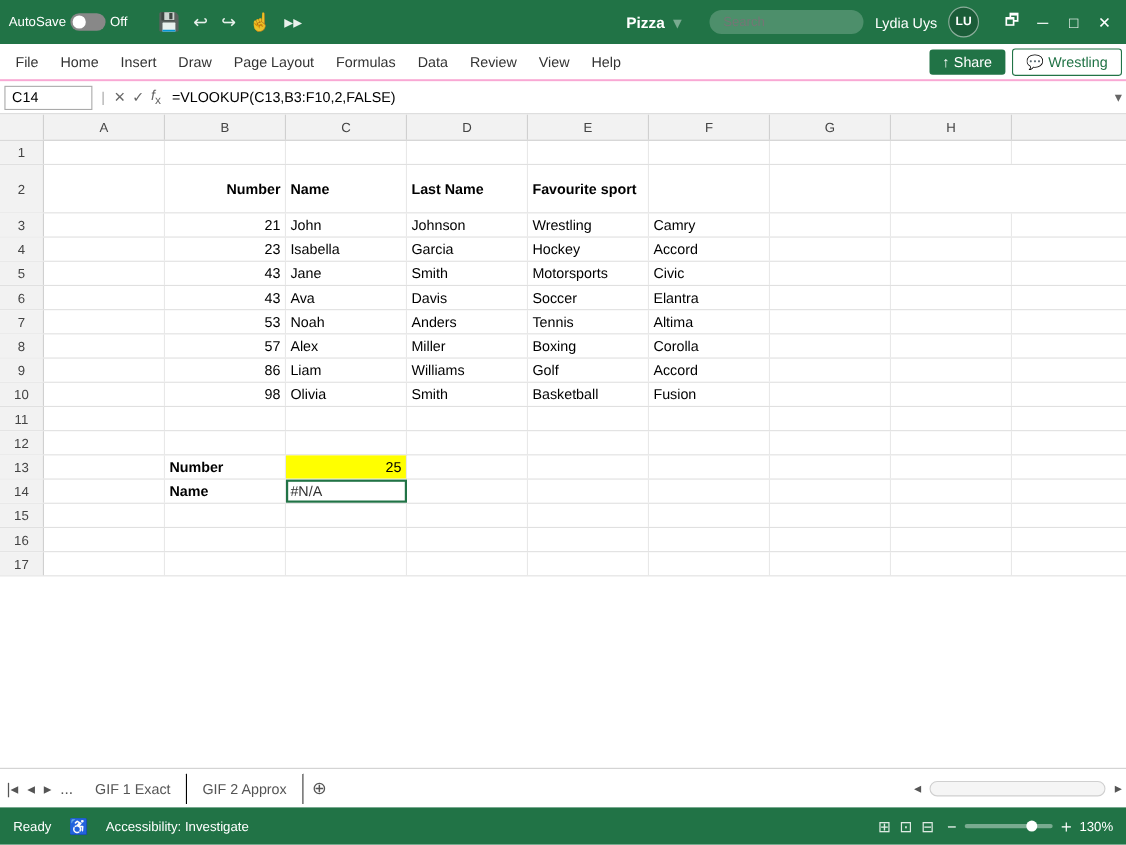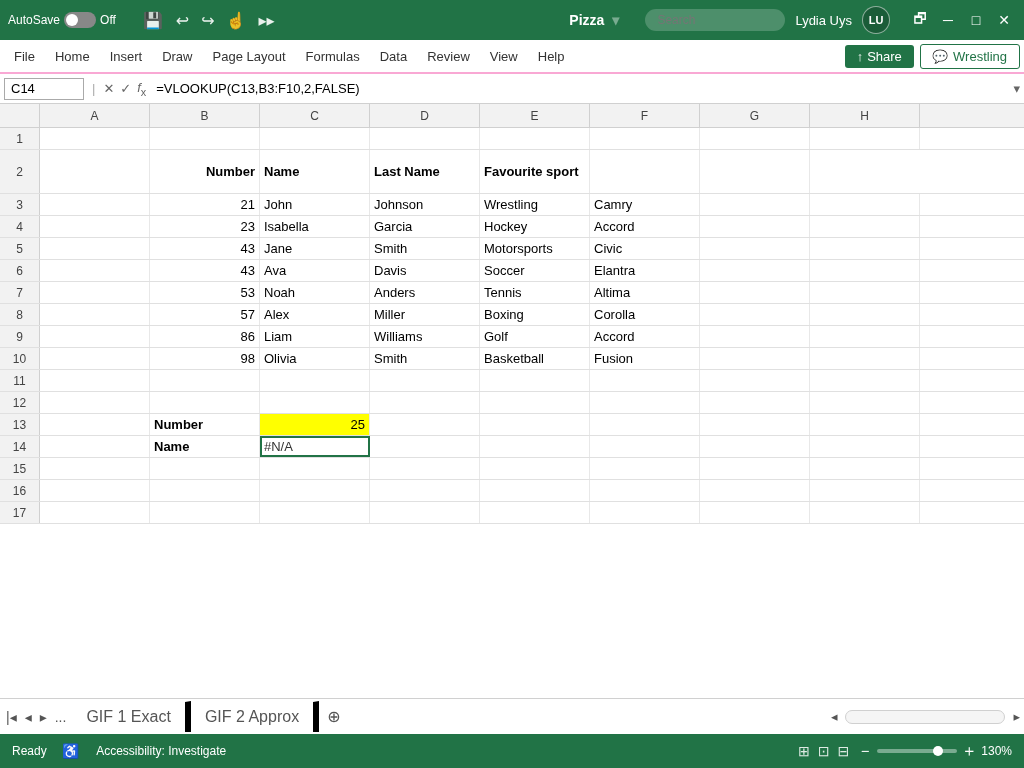--- a/index.html
+++ b/index.html
@@ -209,23 +209,23 @@
       background: #fff;
       border-top: 1px solid #d0d0d0;
       display: flex;
       align-items: center;
     }
     .sheet-tab-controls { display: flex; align-items: center; padding: 0 4px; gap: 4px; }
     .tab-arrow { cursor: pointer; color: #555; font-size: 14px; padding: 2px; }
     .sheet-tabs { display: flex; align-items: flex-end; overflow: hidden; }
     .sheet-tab {
       padding: 6px 14px;
-      font-size: 16px;
+      font-size: 13px;
       cursor: pointer;
-      border-right: 6px solid #000000;
+      border-right: 1px solid #000000;
       border-top: 1px solid transparent;
       color: #555;
       white-space: nowrap;
     }
     .sheet-tab-active {
       color: #217346;
       border-bottom: 2px solid #217346;
       font-weight: 600;
       background: #fff;
     }

